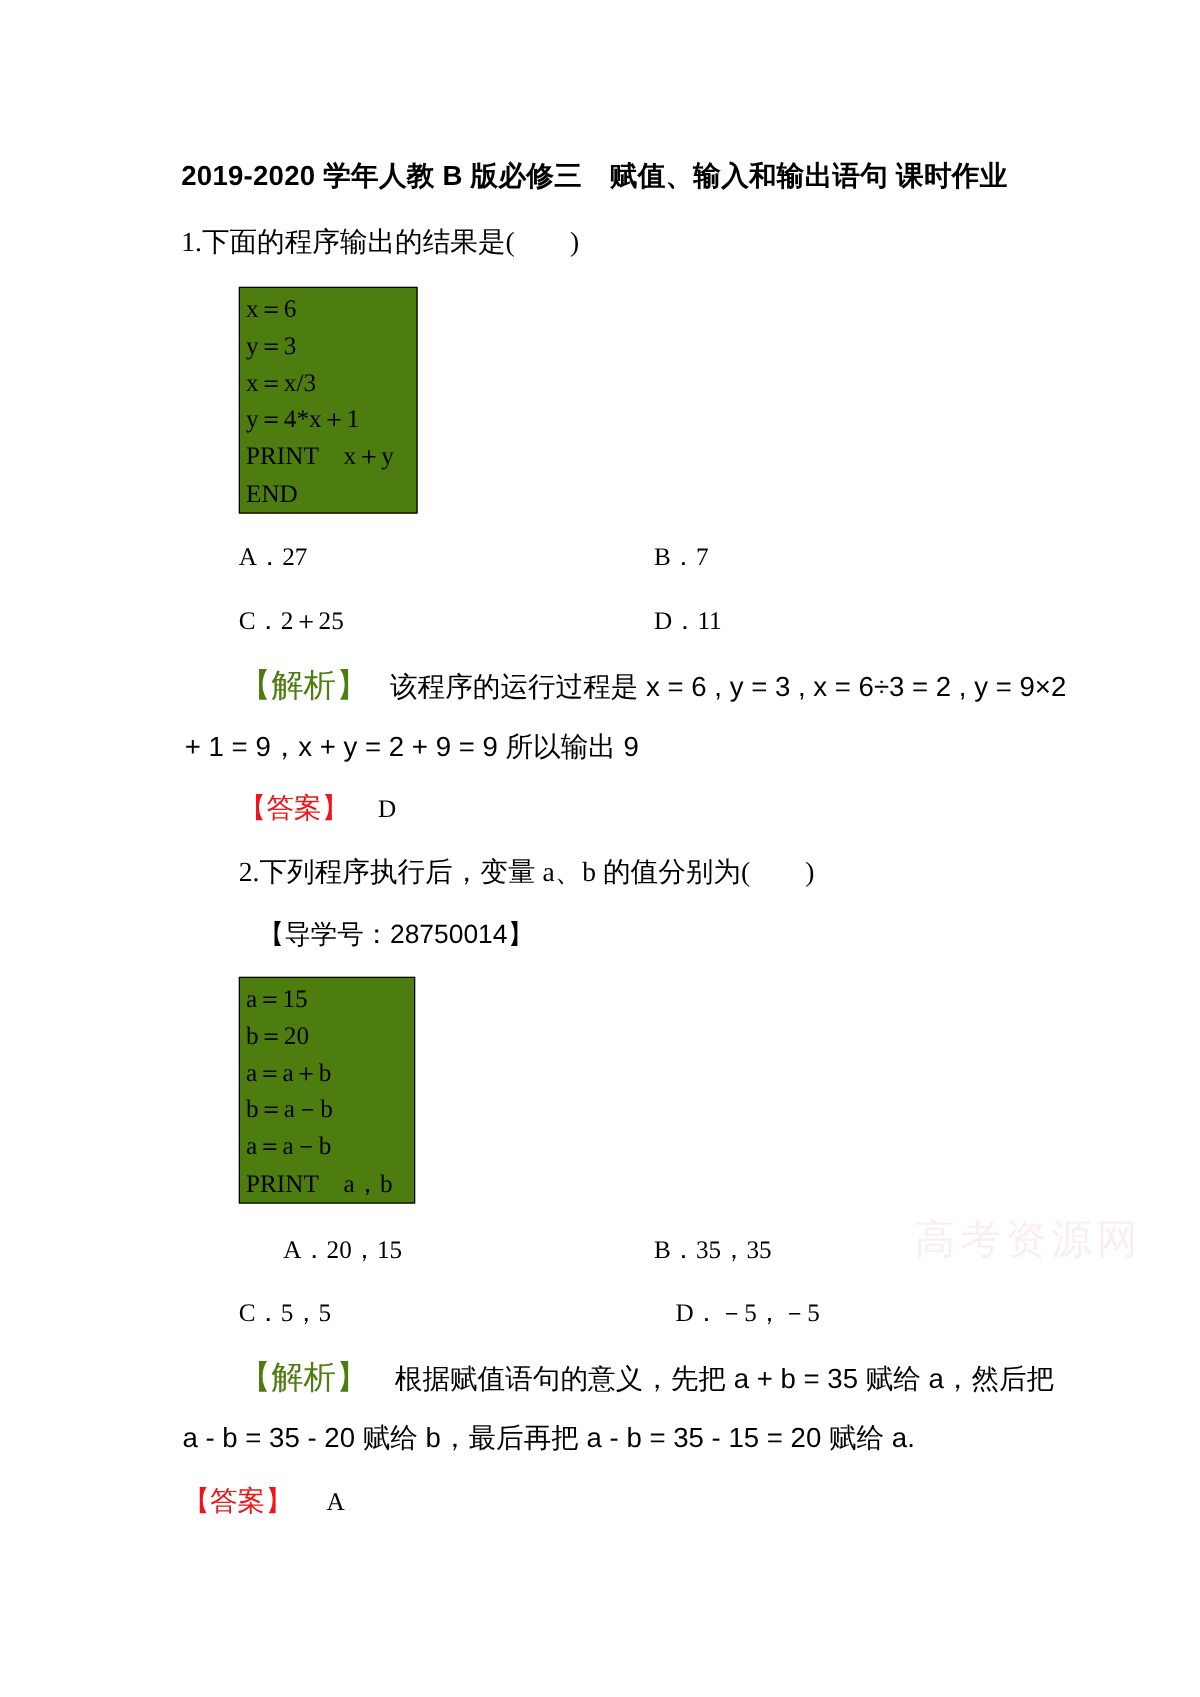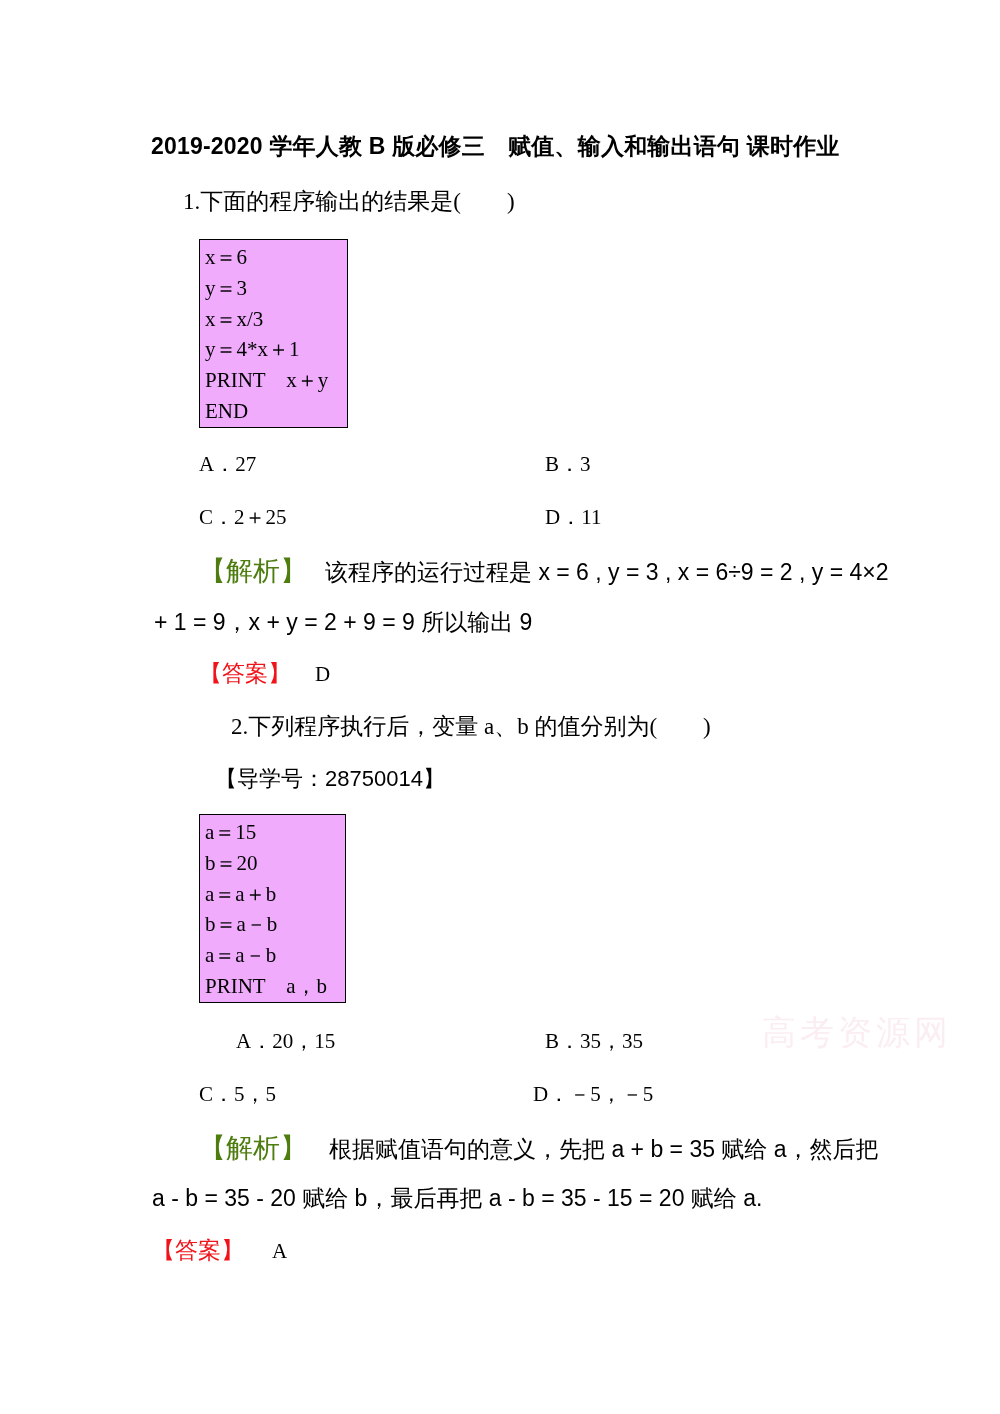--- a/index.html
+++ b/index.html
@@ -5,24 +5,24 @@
     html, body { margin: 0; padding: 0; background: #ffffff; }
     body {
       width: 1000px; height: 1414px; position: relative; overflow: hidden;
       color: #000; font-family: "Liberation Serif", "DejaVu Serif", serif;
     }
     .abs { position: absolute; white-space: nowrap; }
     .title {
       left: 151px; top: 131px; font-family: Liberation Sans, sans-serif;
       font-weight: bold; font-size: 23px; letter-spacing: 0.2px;
     }
-    .q { font-size: 23px; margin-left: 32px; }
+    .q { font-size: 23px; }
     .opt { font-size: 21px; font-family: Liberation Serif, serif; }
     .code-box {
-      position: absolute; border: 1.5px solid #000; background: #f0abfc;
+      position: absolute; border: 1.5px solid #000; background: #4d7c0f;
       padding: 2px 3px 0 5px; font-size: 21px; line-height: 30.8px;
     }
     .code-line { white-space: pre; }
     .label-blue { color: #4d7c0f; font-family: "Liberation Sans", "DejaVu Sans", sans-serif; font-size: 27px; }
     .label-red { color: #f0141a; font-family: "Liberation Sans", "DejaVu Sans", sans-serif; font-size: 23px; }
     .expl { font-family: "Liberation Sans", "DejaVu Sans", sans-serif; font-size: 23px; }
     .math { font-family: "Liberation Serif", serif; font-size: 23px; }
     .watermark {
       color: #fbeef2; font-family: "DejaVu Serif", serif; font-size: 34px; letter-spacing: 4px;
     }
@@ -37,27 +37,27 @@
 <div class="code-box" style="left:199px; top:239px; width:139px;">
   <div class="code-line">x＝6</div>
   <div class="code-line">y＝3</div>
   <div class="code-line">x＝x/3</div>
   <div class="code-line">y＝4*x＋1</div>
   <div class="code-line">PRINT　x＋y</div>
   <div class="code-line">END</div>
 </div>
 
 <div class="abs opt" style="left:199px; top:450px;">A．27</div>
-<div class="abs opt" style="left:545px; top:450px;">B．3</div>
+<div class="abs opt" style="left:545px; top:450px;">B．7</div>
 <div class="abs opt" style="left:199px; top:503px;">C．2＋25</div>
 <div class="abs opt" style="left:545px; top:503px;">D．11</div>
 
 <div class="abs" style="left:199px; top:553px;">
   <span class="label-blue">【解析】</span>
-  <span class="expl" style="margin-left:14px;">该程序的运行过程是 x = 6 , y = 3 , x = 6÷9 = 2 , y = 4×2</span>
+  <span class="expl" style="margin-left:14px;">该程序的运行过程是 x = 6 , y = 3 , x = 6÷3 = 2 , y = 9×2</span>
 </div>
 <div class="abs expl" style="left:154px; top:607px;">+ 1 = 9，x + y = 2 + 9 = 9 所以输出 9</div>
 
 <div class="abs" style="left:199px; top:658px;">
   <span class="label-red">【答案】</span>
   <span class="math" style="margin-left:20px; font-size:21px;">D</span>
 </div>
 
 <div class="abs q" style="left:199px; top:711px;">2.下列程序执行后，变量 a、b 的值分别为(　　)</div>
 <div class="abs expl" style="left:215px; top:764px; font-size:22px;">【导学号：28750014】</div>
@@ -67,21 +67,21 @@
   <div class="code-line">b＝20</div>
   <div class="code-line">a＝a＋b</div>
   <div class="code-line">b＝a－b</div>
   <div class="code-line">a＝a－b</div>
   <div class="code-line">PRINT　a，b</div>
 </div>
 
 <div class="abs opt" style="left:199px; top:1027px;margin-left:37px;">A．20，15</div>
 <div class="abs opt" style="left:545px; top:1027px;">B．35，35</div>
 <div class="abs opt" style="left:199px; top:1080px;">C．5，5</div>
-<div class="abs opt" style="left:533px; top:1080px;">D．－5，－5</div>
+<div class="abs opt" style="left:563px; top:1080px;">D．－5，－5</div>
 
 <div class="abs watermark" style="left:762px; top:1010px;">高考资源网</div>
 
 <div class="abs" style="left:199px; top:1130px;">
   <span class="label-blue">【解析】</span>
   <span class="expl" style="margin-left:18px;">根据赋值语句的意义，先把 a + b = 35 赋给 a，然后把</span>
 </div>
 <div class="abs expl" style="left:152px; top:1183px;">a - b = 35 - 20 赋给 b，最后再把 a - b = 35 - 15 = 20 赋给 a.</div>
 
 <div class="abs" style="left:152px; top:1235px;">

